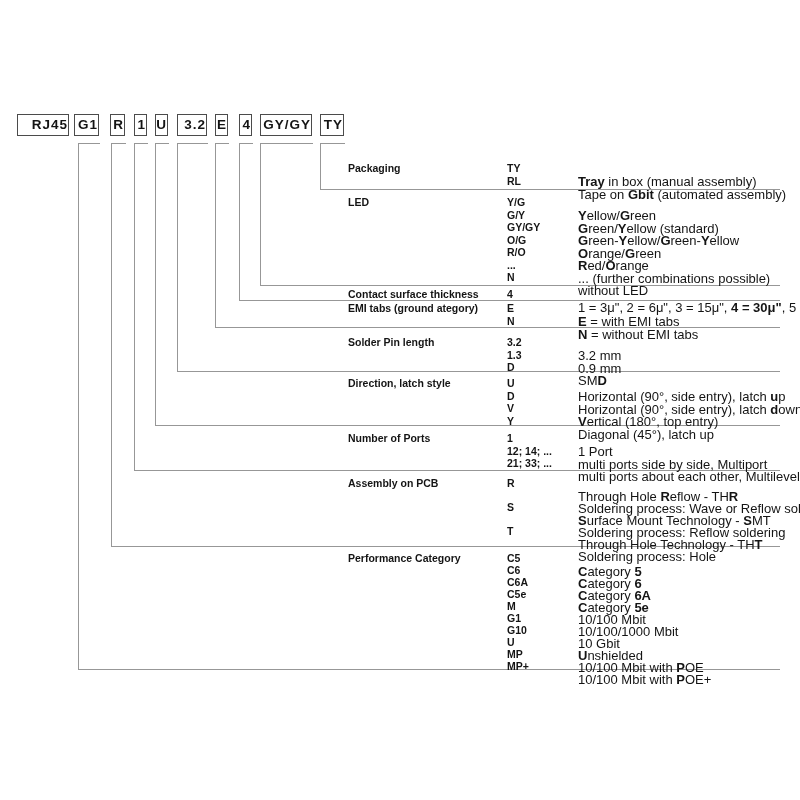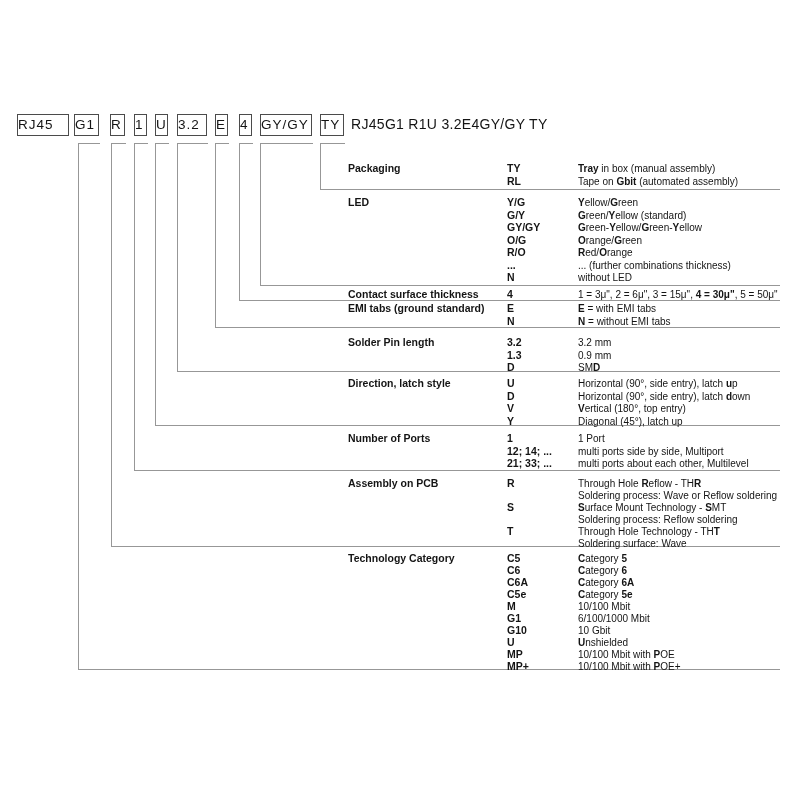--- a/index.html
+++ b/index.html
@@ -3,55 +3,54 @@
 <meta charset="utf-8">
 <style>
   html,body{margin:0;padding:0;background:#ffffff;}
   .canvas{
     position:relative;width:800px;height:800px;background:#ffffff;
     font-family:"Liberation Sans",sans-serif;color:#141414;overflow:hidden;
   }
   
   .pbox{
     position:absolute;top:114px;height:22px;box-sizing:border-box;
-    border:1.5px solid #4b4b4b;text-align:left;line-height:19px;
+    border:1.5px solid #4b4b4b;text-align:right;line-height:19px;
     font-size:13.5px;letter-spacing:1px;white-space:nowrap;overflow:visible;
-    font-weight:400;
+    font-weight:700;
   }
   .pn{
     position:absolute;left:351px;top:114px;height:22px;line-height:20px;
     font-size:14px;letter-spacing:.3px;white-space:pre;
   }
   
   .bracket{position:absolute;border-top:1px solid #979797;border-left:1px solid #979797;}
   .hline{position:absolute;height:0;border-top:1px solid #979797;}
   
   .section{position:absolute;left:0;width:780px;}
   .slabel{position:absolute;left:348px;top:0;font-weight:bold;font-size:10.5px;white-space:pre;}
   .row{position:absolute;left:0;width:780px;}
   .code{position:absolute;left:507px;top:0;font-weight:bold;font-size:10.5px;white-space:pre;}
-  .desc{position:absolute;left:578px;top:1px;font-size:10px;white-space:pre;}
+  .desc{position:absolute;left:578px;top:12px;font-size:13px;white-space:pre;}
   .desc b{font-weight:bold;}
 </style>
 </head>
 <body>
 
 <div class="canvas">
 
   <div class="pbox" style="left:17px;width:52px">RJ45</div>
   <div class="pbox" style="left:74px;width:25px">G1</div>
   <div class="pbox" style="left:110px;width:15px">R</div>
   <div class="pbox" style="left:134px;width:13px">1</div>
   <div class="pbox" style="left:155px;width:13px">U</div>
   <div class="pbox" style="left:177px;width:30px">3.2</div>
   <div class="pbox" style="left:215px;width:13px">E</div>
   <div class="pbox" style="left:239px;width:13px">4</div>
   <div class="pbox" style="left:260px;width:52px">GY/GY</div>
   <div class="pbox" style="left:320px;width:24px">TY</div>
-  <div class="pn">RJ45G1 R1U 3.2E4GY/GY TY</div>
 
   <div class="bracket" style="left:320px;top:143px;width:24px;height:46px"></div>
   <div class="bracket" style="left:260px;top:143px;width:52px;height:142px"></div>
   <div class="bracket" style="left:239px;top:143px;width:13px;height:157px"></div>
   <div class="bracket" style="left:215px;top:143px;width:13px;height:184px"></div>
   <div class="bracket" style="left:177px;top:143px;width:30px;height:228px"></div>
   <div class="bracket" style="left:155px;top:143px;width:13px;height:282px"></div>
   <div class="bracket" style="left:134px;top:143px;width:13px;height:327px"></div>
   <div class="bracket" style="left:111px;top:143px;width:14px;height:403px"></div>
   <div class="bracket" style="left:78px;top:143px;width:21px;height:526px"></div>
@@ -95,38 +94,38 @@
     <div class="row" style="top:37.5px">
         <span class="code">O/G</span>
         <span class="desc"><b>O</b>range/<b>G</b>reen</span>
       </div>
     <div class="row" style="top:50px">
         <span class="code">R/O</span>
         <span class="desc"><b>R</b>ed/<b>O</b>range</span>
       </div>
     <div class="row" style="top:62.5px">
         <span class="code">...</span>
-        <span class="desc">... (further combinations thickness)</span>
+        <span class="desc">... (further combinations possible)</span>
       </div>
     <div class="row" style="top:75px">
         <span class="code">N</span>
         <span class="desc">without LED</span>
       </div>
   </div>
 
   <div class="section" style="top:288px">
     <div class="slabel">Contact surface thickness</div>
     <div class="row" style="top:0px">
         <span class="code">4</span>
         <span class="desc">1 = 3μ", 2 = 6μ", 3 = 15μ", <b>4 = 30μ"</b>, 5 = 50μ"</span>
       </div>
   </div>
 
   <div class="section" style="top:302px">
-    <div class="slabel">EMI tabs (ground standard)</div>
+    <div class="slabel">EMI tabs (ground ategory)</div>
     <div class="row" style="top:0px">
         <span class="code">E</span>
         <span class="desc"><b>E</b> = with EMI tabs</span>
       </div>
     <div class="row" style="top:13px">
         <span class="code">N</span>
         <span class="desc"><b>N</b> = without EMI tabs</span>
       </div>
   </div>
 
@@ -199,26 +198,26 @@
     <div class="row" style="top:36px">
         <span class="code"></span>
         <span class="desc">Soldering process: Reflow soldering</span>
       </div>
     <div class="row" style="top:48px">
         <span class="code">T</span>
         <span class="desc">Through Hole Technology - TH<b>T</b></span>
       </div>
     <div class="row" style="top:60px">
         <span class="code"></span>
-        <span class="desc">Soldering surface: Wave</span>
+        <span class="desc">Soldering process: Hole</span>
       </div>
   </div>
 
   <div class="section" style="top:552px">
-    <div class="slabel">Technology Category</div>
+    <div class="slabel">Performance Category</div>
     <div class="row" style="top:0px">
         <span class="code">C5</span>
         <span class="desc"><b>C</b>ategory <b>5</b></span>
       </div>
     <div class="row" style="top:12px">
         <span class="code">C6</span>
         <span class="desc"><b>C</b>ategory <b>6</b></span>
       </div>
     <div class="row" style="top:24px">
         <span class="code">C6A</span>
@@ -227,21 +226,21 @@
     <div class="row" style="top:36px">
         <span class="code">C5e</span>
         <span class="desc"><b>C</b>ategory <b>5e</b></span>
       </div>
     <div class="row" style="top:48px">
         <span class="code">M</span>
         <span class="desc">10/100 Mbit</span>
       </div>
     <div class="row" style="top:60px">
         <span class="code">G1</span>
-        <span class="desc">6/100/1000 Mbit</span>
+        <span class="desc">10/100/1000 Mbit</span>
       </div>
     <div class="row" style="top:72px">
         <span class="code">G10</span>
         <span class="desc">10 Gbit</span>
       </div>
     <div class="row" style="top:84px">
         <span class="code">U</span>
         <span class="desc"><b>U</b>nshielded</span>
       </div>
     <div class="row" style="top:96px">

